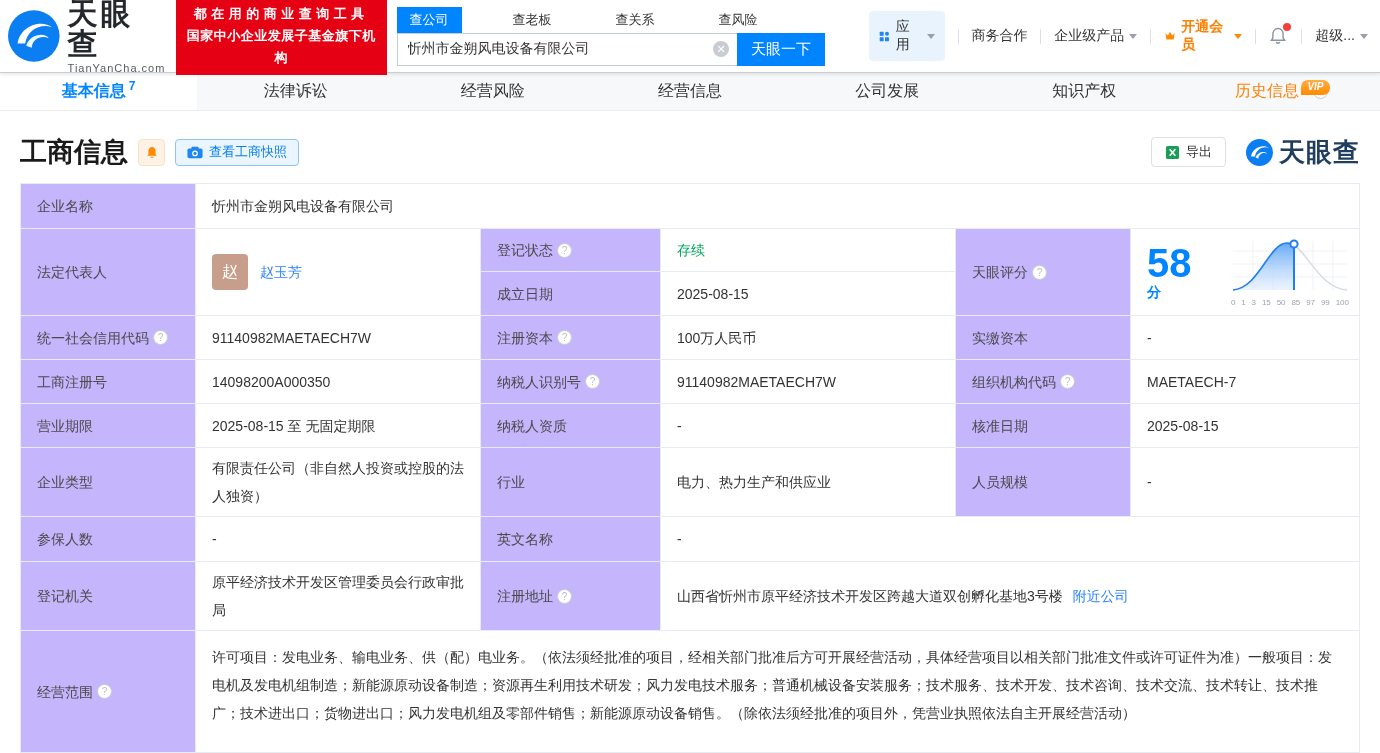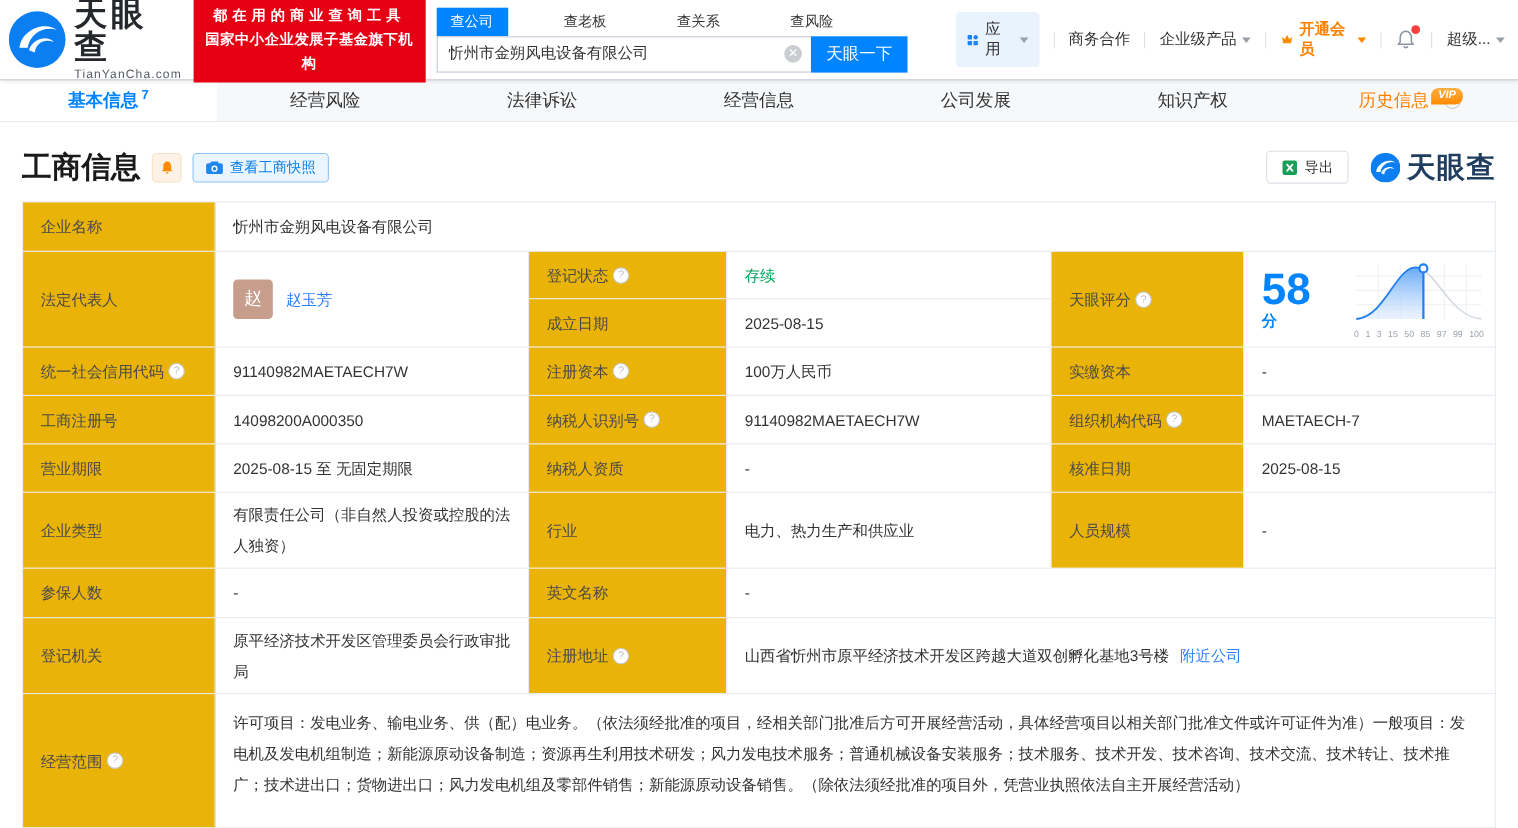--- a/index.html
+++ b/index.html
@@ -81,21 +81,21 @@
 
   
   .tbl { margin-top:14px; border:1px solid #e6ecf2; border-bottom:none;}
   .trow { display:grid; grid-template-columns:175px 285px 180px 295px 175px 1fr; border-bottom:1px solid #e6ecf2;}
   .trow2 { display:grid; grid-template-columns:175px 285px 475px 175px 1fr; border-bottom:1px solid #e6ecf2;}
   .trow-wide { display:grid; grid-template-columns:175px 285px 180px 1fr; border-bottom:1px solid #e6ecf2;}
   .trow-scope { display:grid; grid-template-columns:175px 1fr; border-bottom:1px solid #e6ecf2;}
   .cell { display:flex; align-items:center; padding:6px 16px; font-size:14px; color:#333;
     border-right:1px solid #e6ecf2; line-height:28px;}
   .cell:last-child { border-right:none;}
-  .lbl { background:#eab308; color:#4a4a4a;}
+  .lbl { background:#c4b5fd; color:#4a4a4a;}
   .h44 { min-height:44px;} .h43 { min-height:43px;} .h67 { min-height:67px;}
   .h64 { min-height:64px;} .h86 { min-height:86px;} .h120 { min-height:121px;}
   .wrapv { flex-wrap:wrap; align-content:center;}
   .link { color:#2f82ff; cursor:pointer; text-decoration:none;}
   .green { color:#00a65e;}
   .dash { color:#333;}
   .sub-col { display:grid; grid-template-rows:1fr 1fr; border-right:1px solid #e6ecf2;}
   .sub-row { display:grid; grid-template-columns:180px 1fr;}
   .sub-row:first-child { border-bottom:1px solid #e6ecf2;}
   .avatar { width:36px; height:36px; border-radius:4px; background:#c79e8b; color:#fff; font-size:16px;
@@ -185,24 +185,24 @@
     </div>
   </div>
 </div>
 
 <div class="tabbar">
   <div class="mtab active">
     <span>基本信息</span>
     <span class="cnt">7</span>
   </div>
   <div class="mtab">
+    <span>法律诉讼</span>
+  </div>
+  <div class="mtab">
     <span>经营风险</span>
-  </div>
-  <div class="mtab">
-    <span>法律诉讼</span>
   </div>
   <div class="mtab">
     <span>经营信息</span>
   </div>
   <div class="mtab">
     <span>公司发展</span>
   </div>
   <div class="mtab">
     <span>知识产权</span>
   </div>

